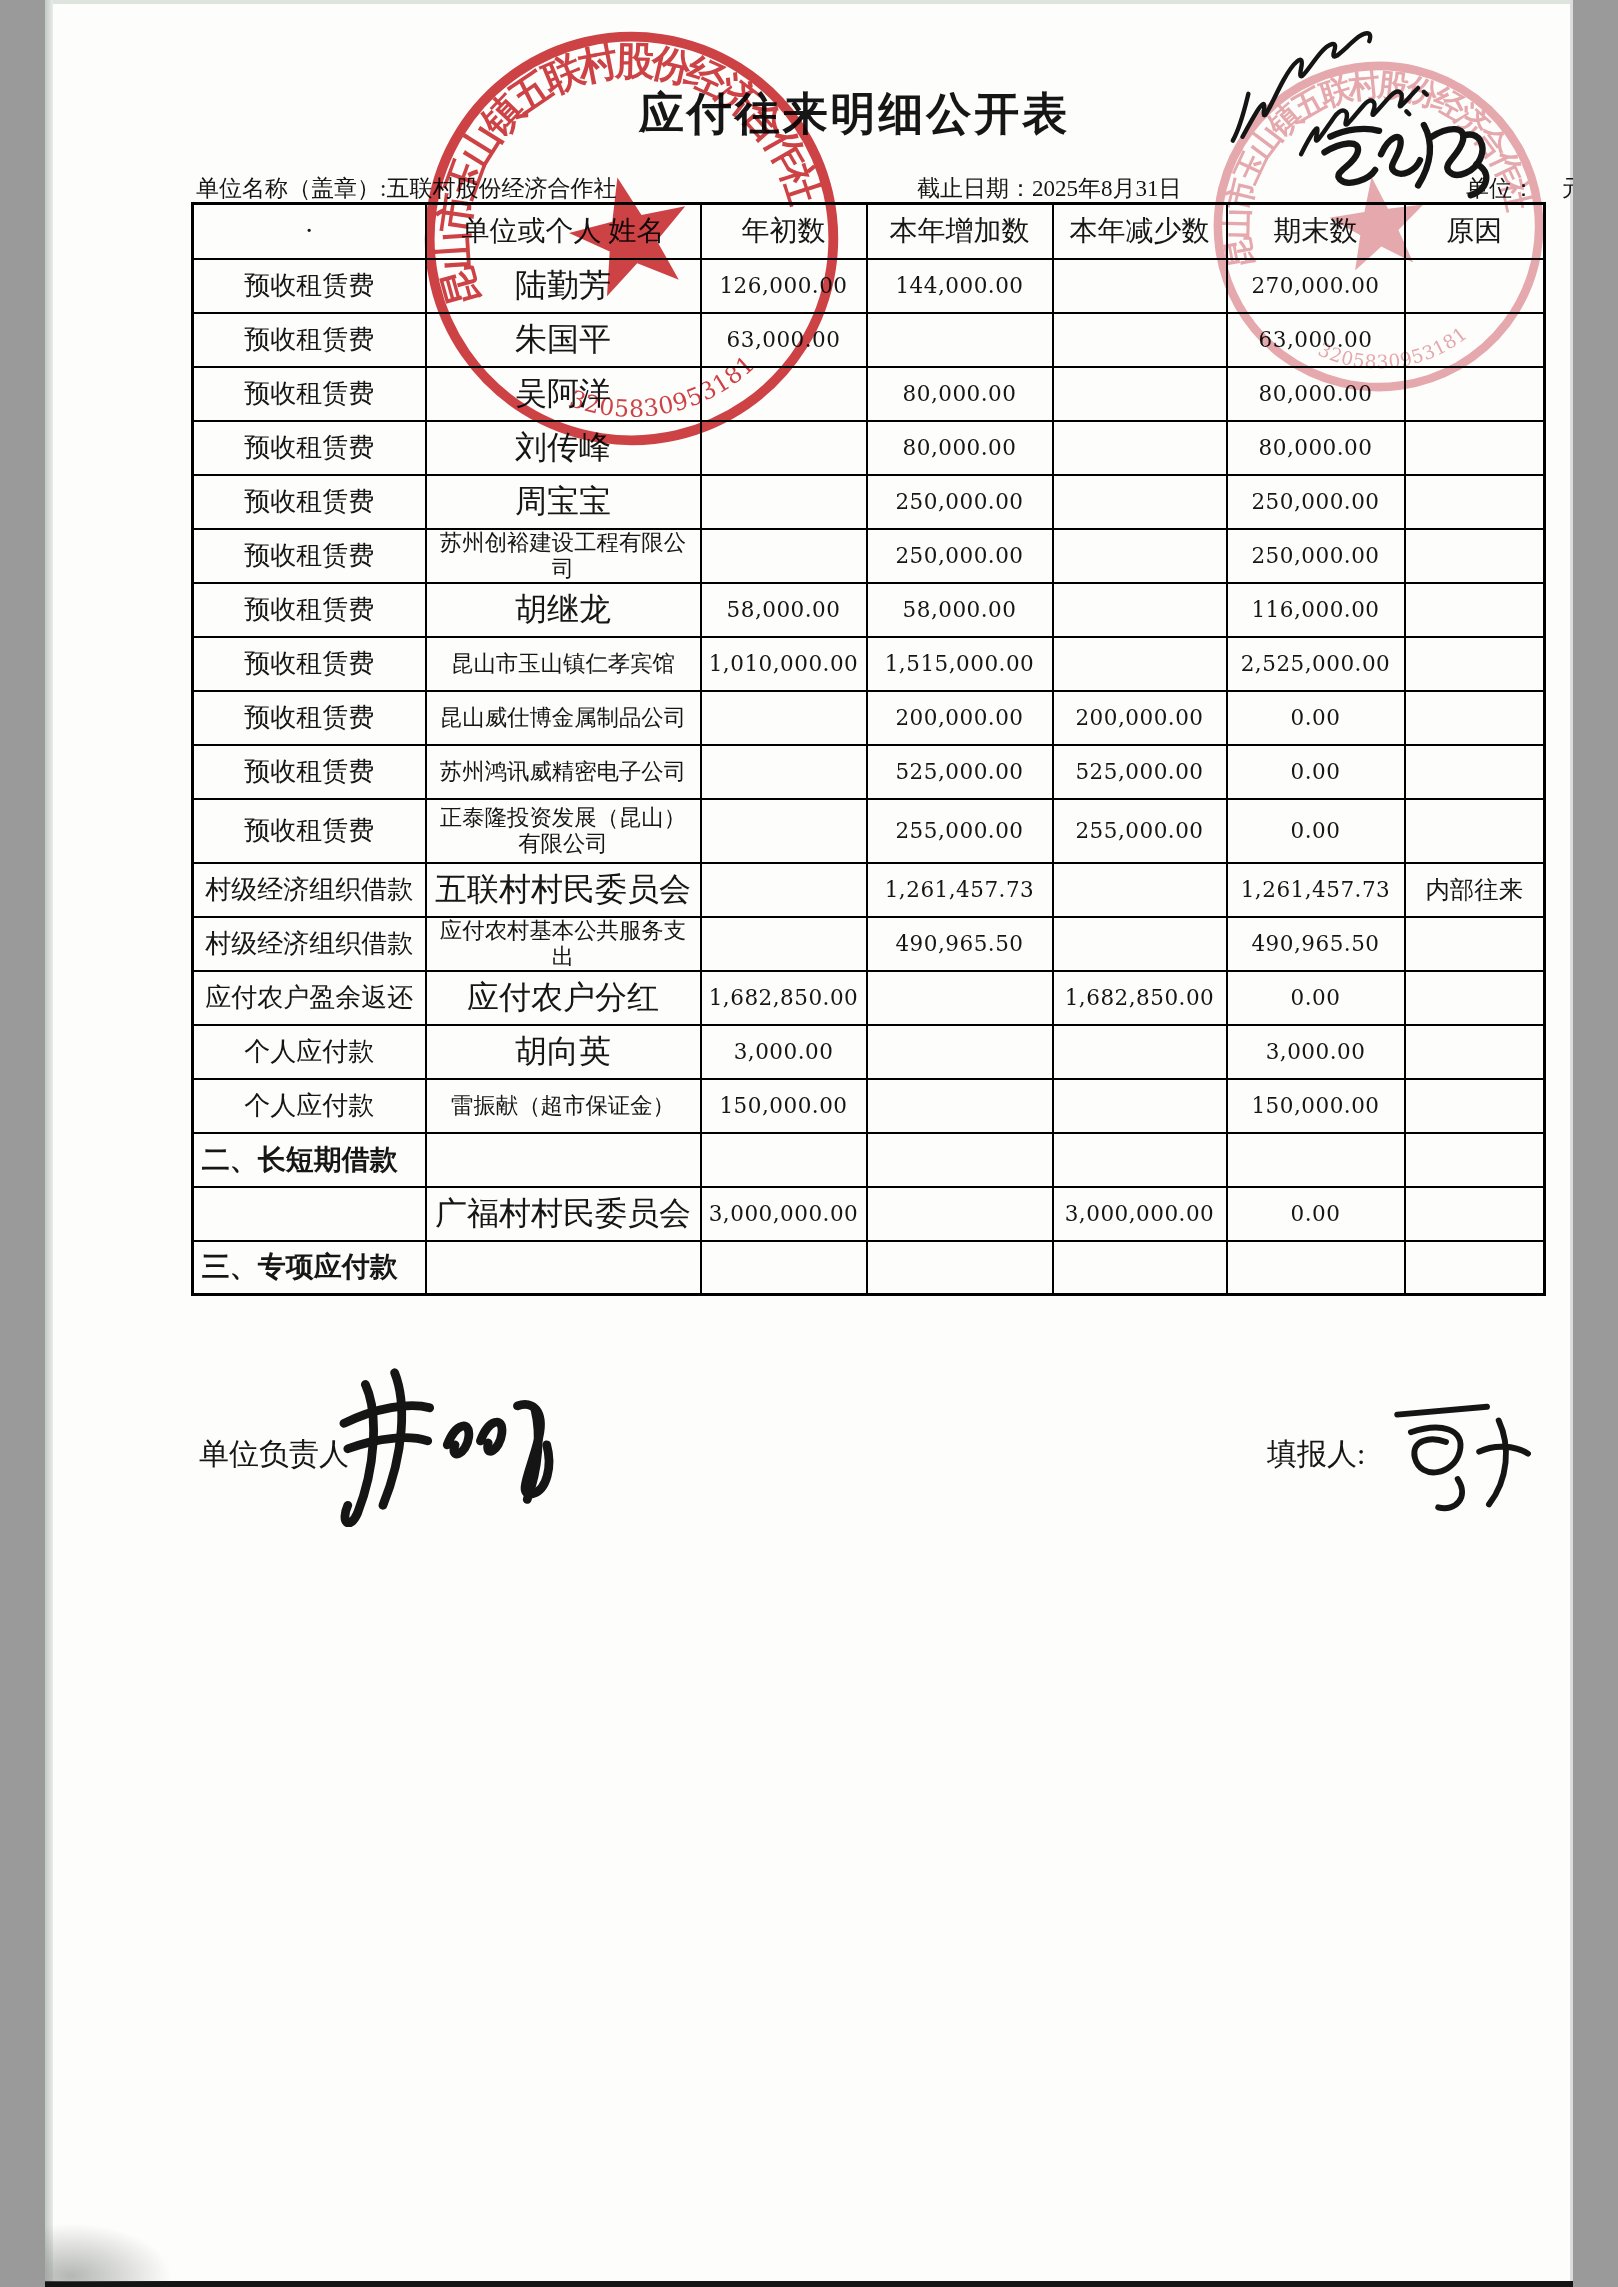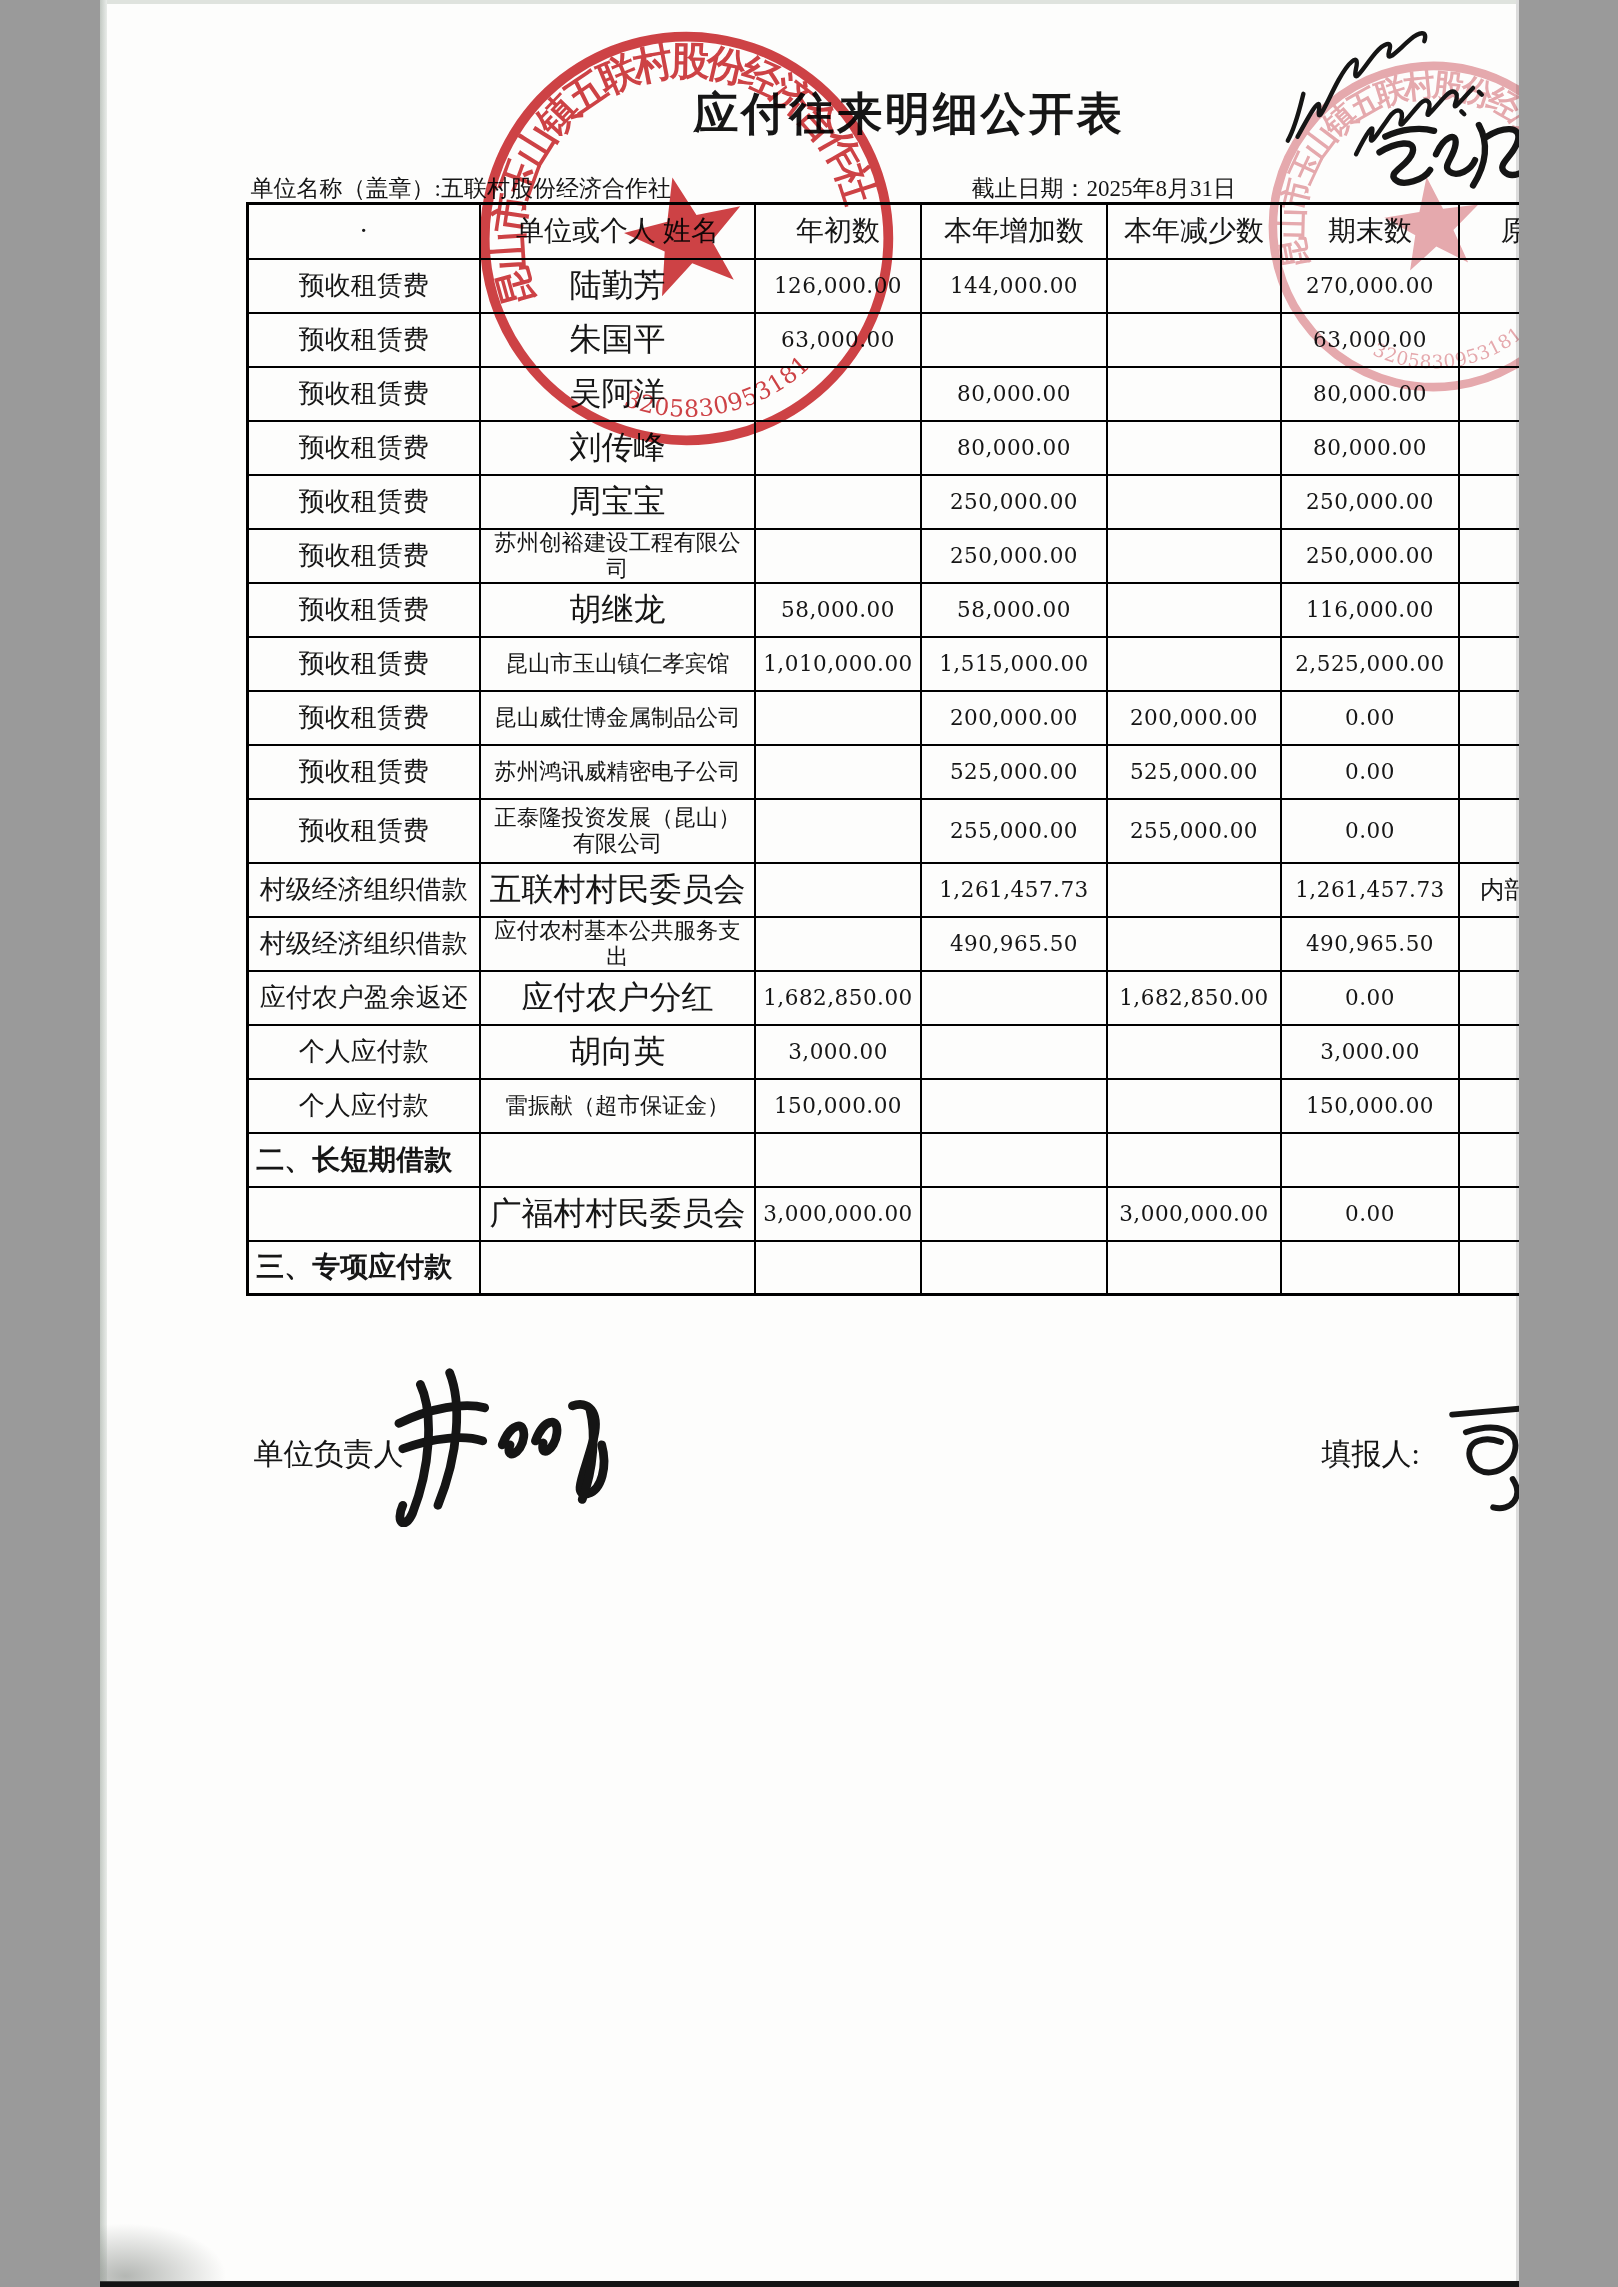--- a/index.html
+++ b/index.html
@@ -1,17 +1,17 @@
 <!DOCTYPE html>
 <html style="--stamp-red: #cc3338; --stamp-pink: #d8757d; --ink: #151515;"><head>
 <meta charset="utf-8">
 <style>
   html,body{margin:0;padding:0;background:#9a9a9a;}
   .page{
-    position:relative;width:1419px;height:2288px;margin:0 auto;
+    position:relative;width:1528px;height:2288px;margin:0 auto;
     background:#fdfdfc;overflow:hidden;
     font-family:"Liberation Serif","DejaVu Serif",serif;color:#161616;
   }
   
   .edge-top{position:absolute;left:0;top:0;width:100%;height:3.9px;background:#dfe3de;}
   .edge-left{position:absolute;left:0;top:0;width:7.8px;height:100%;background:linear-gradient(90deg,#c3c9c3,#e9ece9);}
   .edge-right{position:absolute;right:0;top:0;width:2.9px;height:100%;background:#dcdcdc;}
   .edge-bottom{position:absolute;left:0;bottom:0;width:100%;height:6.8px;background:#141414;}
   .corner-smudge{position:absolute;left:0;bottom:5.9px;width:127px;height:59px;
     background:radial-gradient(ellipse at 20% 90%, rgba(120,125,120,.55), rgba(120,125,120,0) 70%);}

